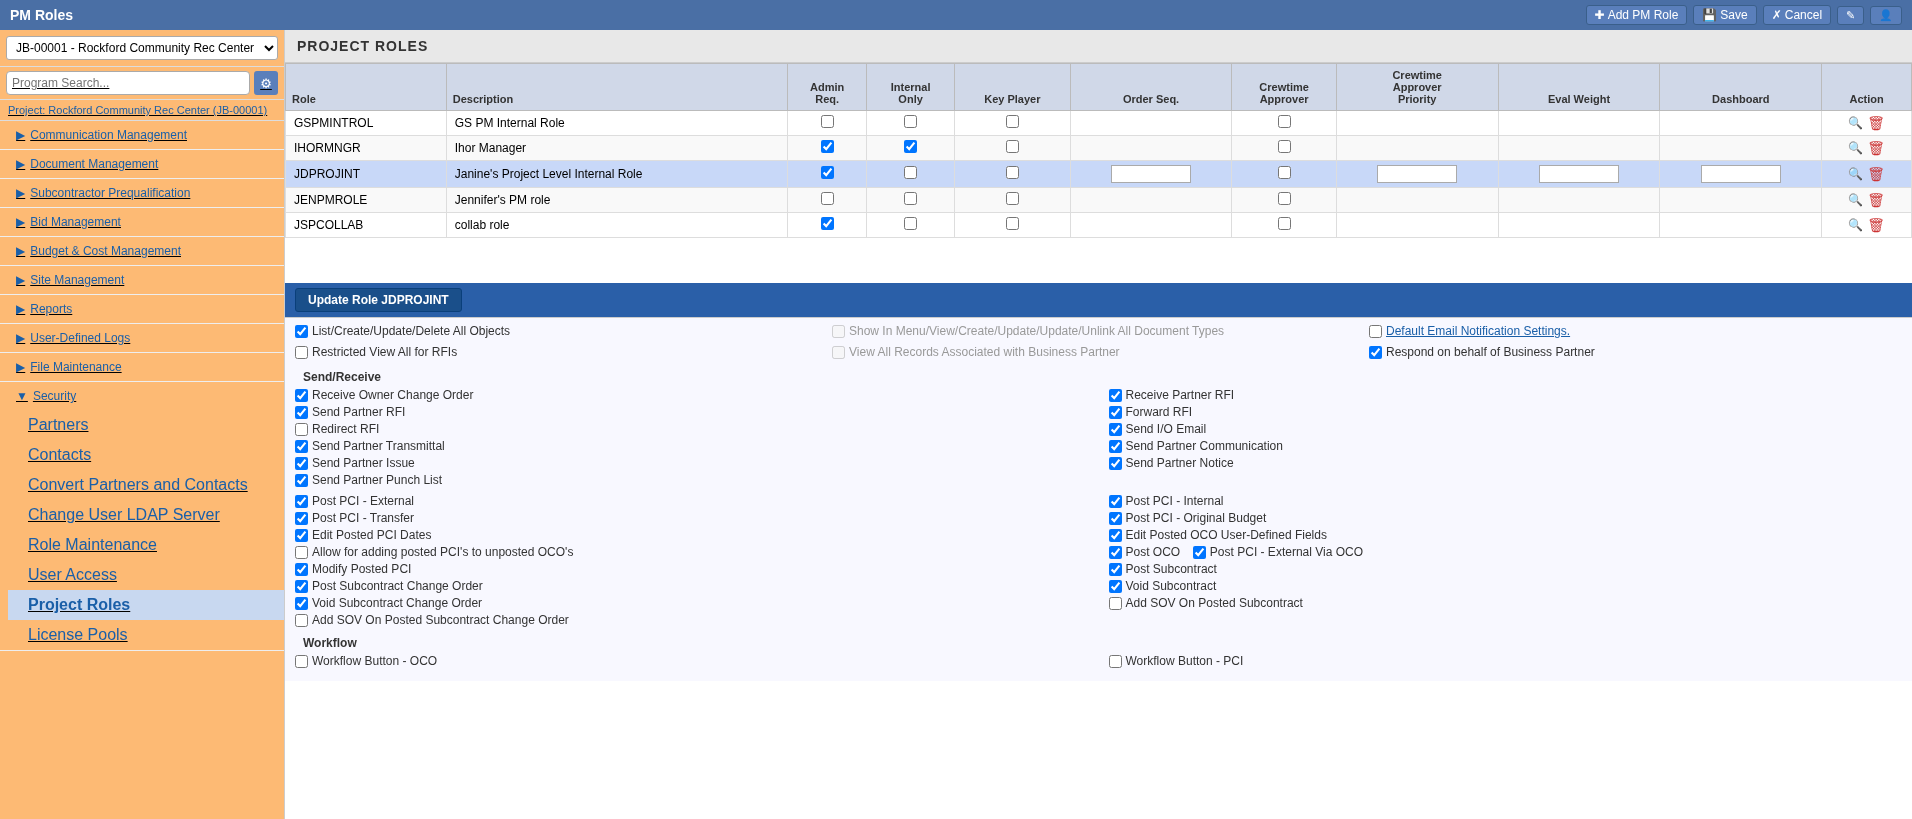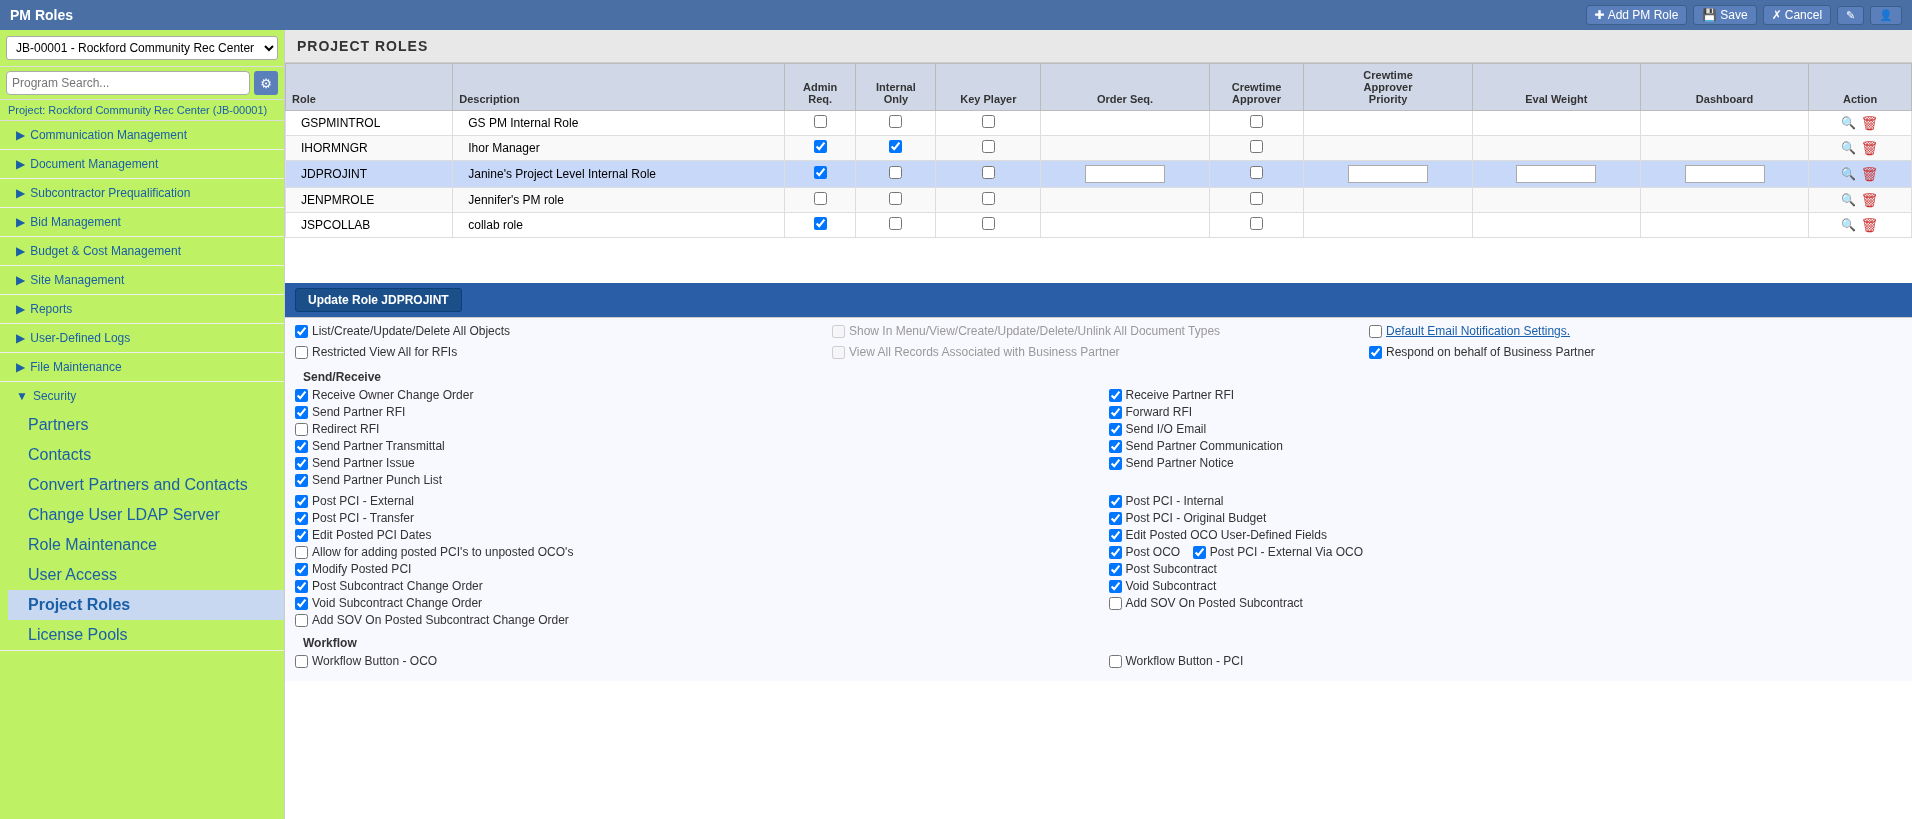--- a/index.html
+++ b/index.html
@@ -29,25 +29,26 @@
       align-items: center;
       gap: 3px;
     }
 
     
     .main-layout { display: flex; height: calc(819px - 30px); }
 
     
     .sidebar {
       width: 285px;
-      background: #bef264;
+      background: #fdba74;
       border-right: 1px solid #ccc;
       display: flex;
       flex-direction: column;
       overflow: hidden;
+      text-decoration: underline;
     }
     .sidebar-selector {
       padding: 6px;
       border-bottom: 1px solid #ddd;
     }
     .sidebar-select {
       width: 100%;
       padding: 3px 5px;
       border: 1px solid #aaa;
       border-radius: 3px;
@@ -152,21 +153,21 @@
       font-weight: bold;
       color: #333;
       vertical-align: bottom;
       font-size: 11px;
     }
     .roles-table thead th.left-align { text-align: left; }
     .roles-table tbody tr { background: white; }
     .roles-table tbody tr:nth-child(even) { background: #f9f9f9; }
     .roles-table tbody tr.selected { background: #c8d8f8; }
     .roles-table tbody td {
-      padding: 4px 15px;
+      padding: 4px 8px;
       border: 1px solid #ddd;
       text-align: center;
       vertical-align: middle;
     }
     .roles-table tbody td.left-align { text-align: left; }
 
     
     input[type=checkbox] { width: 13px; height: 13px; cursor: pointer; }
 
     
@@ -497,21 +498,21 @@
       <div style="display: grid; grid-template-columns: 1fr 1fr 1fr; gap: 4px; margin-bottom: 4px;">
         <div class="perm-row">
           <label>
             <input type="checkbox" checked="" style="">
             <span>List/Create/Update/Delete All Objects</span>
           </label>
         </div>
         <div class="perm-row">
           <label style="color:#999;">
             <input type="checkbox" disabled="" style="">
-            <span>Show In Menu/View/Create/Update/Delete/Unlink All Document Types</span>
+            <span>Show In Menu/View/Create/Update/Update/Unlink All Document Types</span>
           </label>
         </div>
         <div class="perm-row">
           <label>
             <input type="checkbox" style="">
             <span style="color:#1a5fa8; text-decoration:underline;">Default Email Notification Settings.</span>
           </label>
         </div>
       </div>
 

